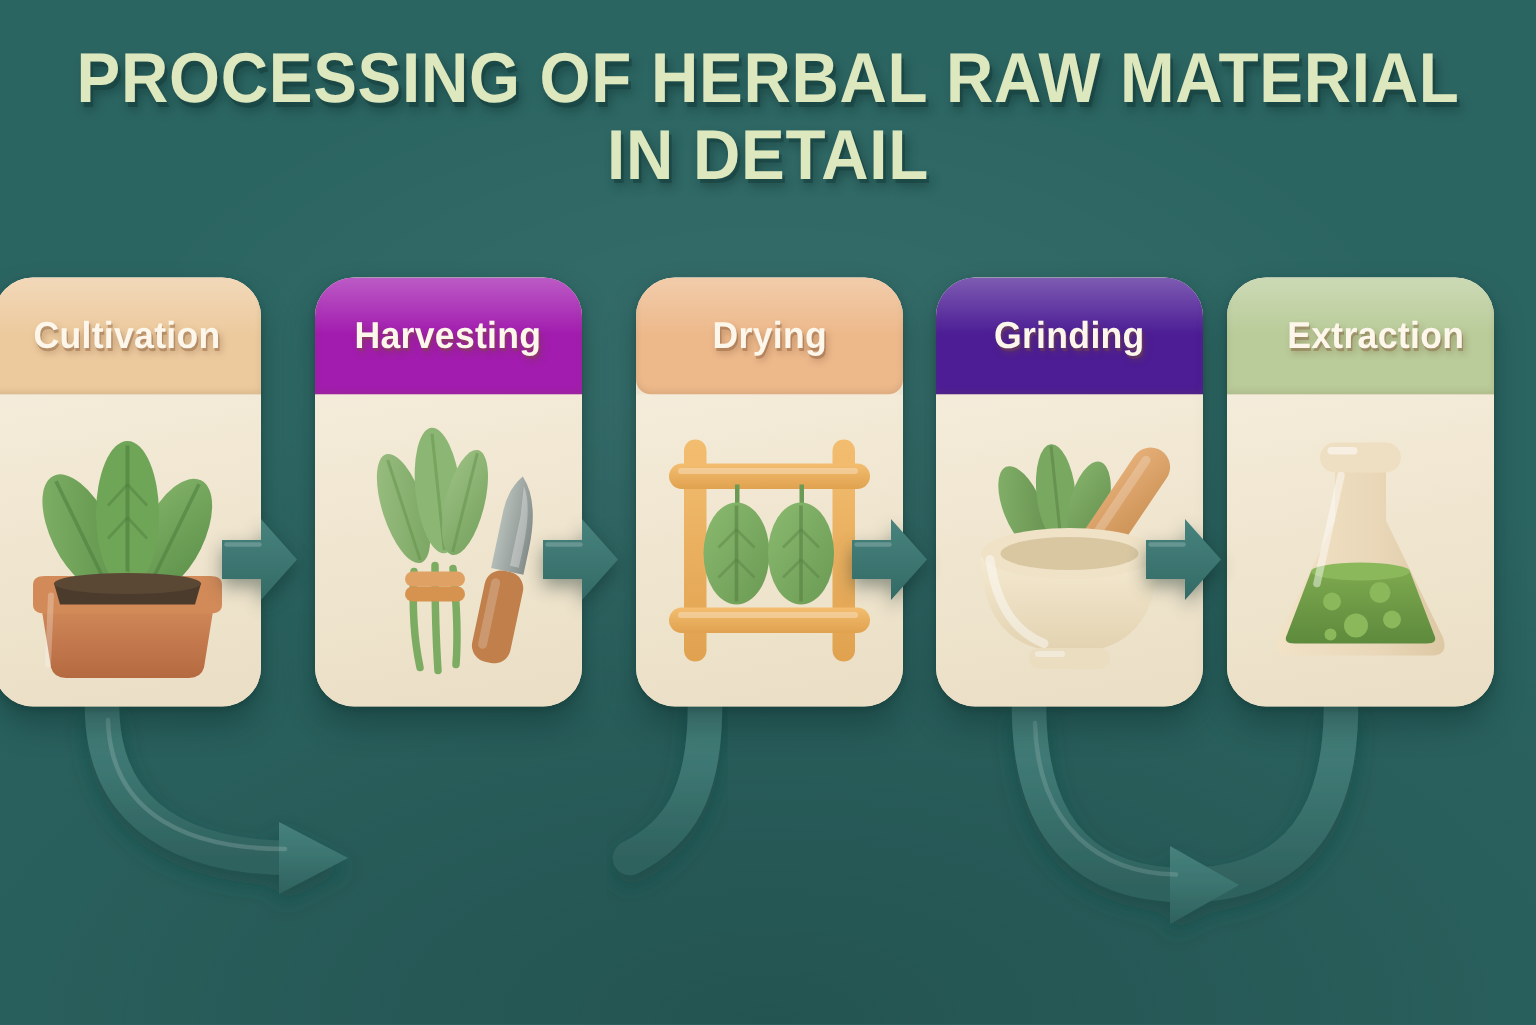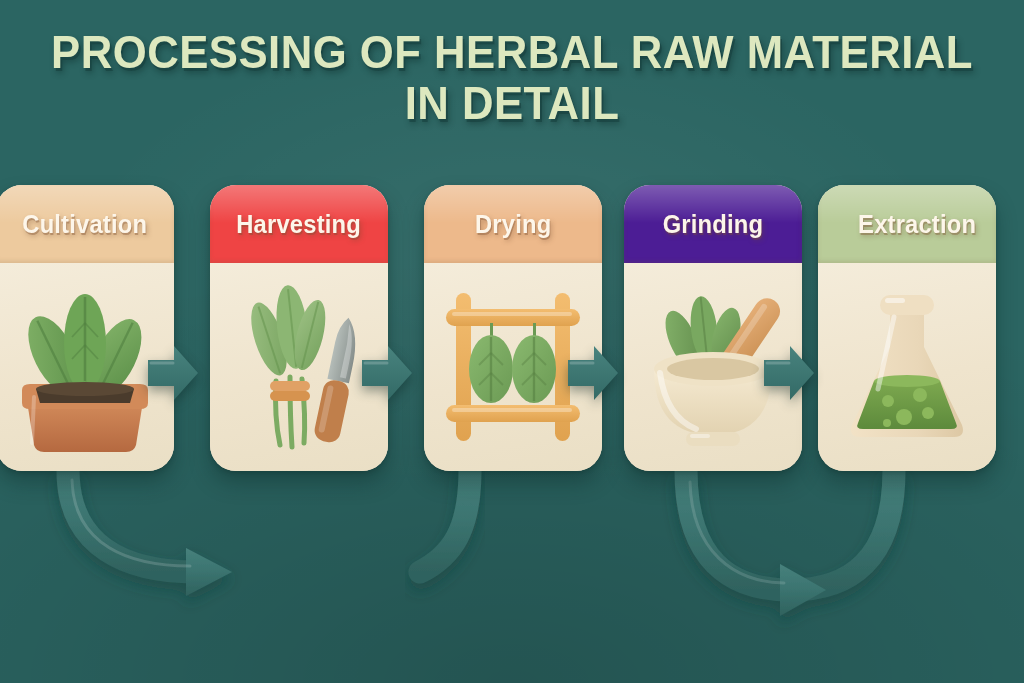--- a/index.html
+++ b/index.html
@@ -170,21 +170,21 @@
 
         <path d="M26 112 L124 112 L120 126 L30 126 Z" fill="#4a3b2c"></path>
         <ellipse cx="75" cy="112" rx="49" ry="7" fill="#5a4835"></ellipse>
 
         <path d="M24 120 L22 166" stroke="rgba(255,255,255,0.25)" stroke-width="4" stroke-linecap="round"></path>
       </svg>
     </div>
   </div>
 
   <div class="card" style="left:186px;">
-    <div class="card-header" style="background:#ef4444;">
+    <div class="card-header" style="background:#a21caf;">
       <span class="card-title">Harvesting</span>
     </div>
     <div class="card-body">
       <svg class="art" viewBox="0 0 150 180">
         <defs>
           <linearGradient id="leafB" x1="0" y1="0" x2="1" y2="1">
             <stop offset="0%" stop-color="#9cc083"></stop>
               <stop offset="100%" stop-color="#77a35f"></stop>
           </linearGradient>
           <linearGradient id="steel" x1="0" y1="0" x2="1" y2="0">
@@ -211,21 +211,21 @@
           <path d="M112 40 Q126 54 126 86 L126 104 L104 104 L104 66 Q104 50 112 40 Z" fill="url(#steel)"></path>
           <path d="M114 46 Q122 58 122 86 L122 100 L116 100 L116 66 Z" fill="rgba(255,255,255,0.3)"></path>
           <rect x="102" y="104" width="26" height="62" rx="11" fill="#c07f4b"></rect>
           <rect x="106" y="110" width="6" height="48" rx="3" fill="rgba(255,255,255,0.2)"></rect>
         </g>
       </svg>
     </div>
   </div>
 
   <div class="card" style="left:400px;">
-    <div class="card-header" style="background:#edb98b;">
+    <div class="card-header" style="background:#edb98b;border-radius:10px;">
       <span class="card-title">Drying</span>
     </div>
     <div class="card-body">
       <svg class="art" viewBox="0 0 150 180">
         <defs>
           <linearGradient id="wood" x1="0" y1="0" x2="0" y2="1">
             <stop offset="0%" stop-color="#f3bd70"></stop>
               <stop offset="100%" stop-color="#e0a24f"></stop>
           </linearGradient>
           <linearGradient id="leafC" x1="0" y1="0" x2="1" y2="1">

